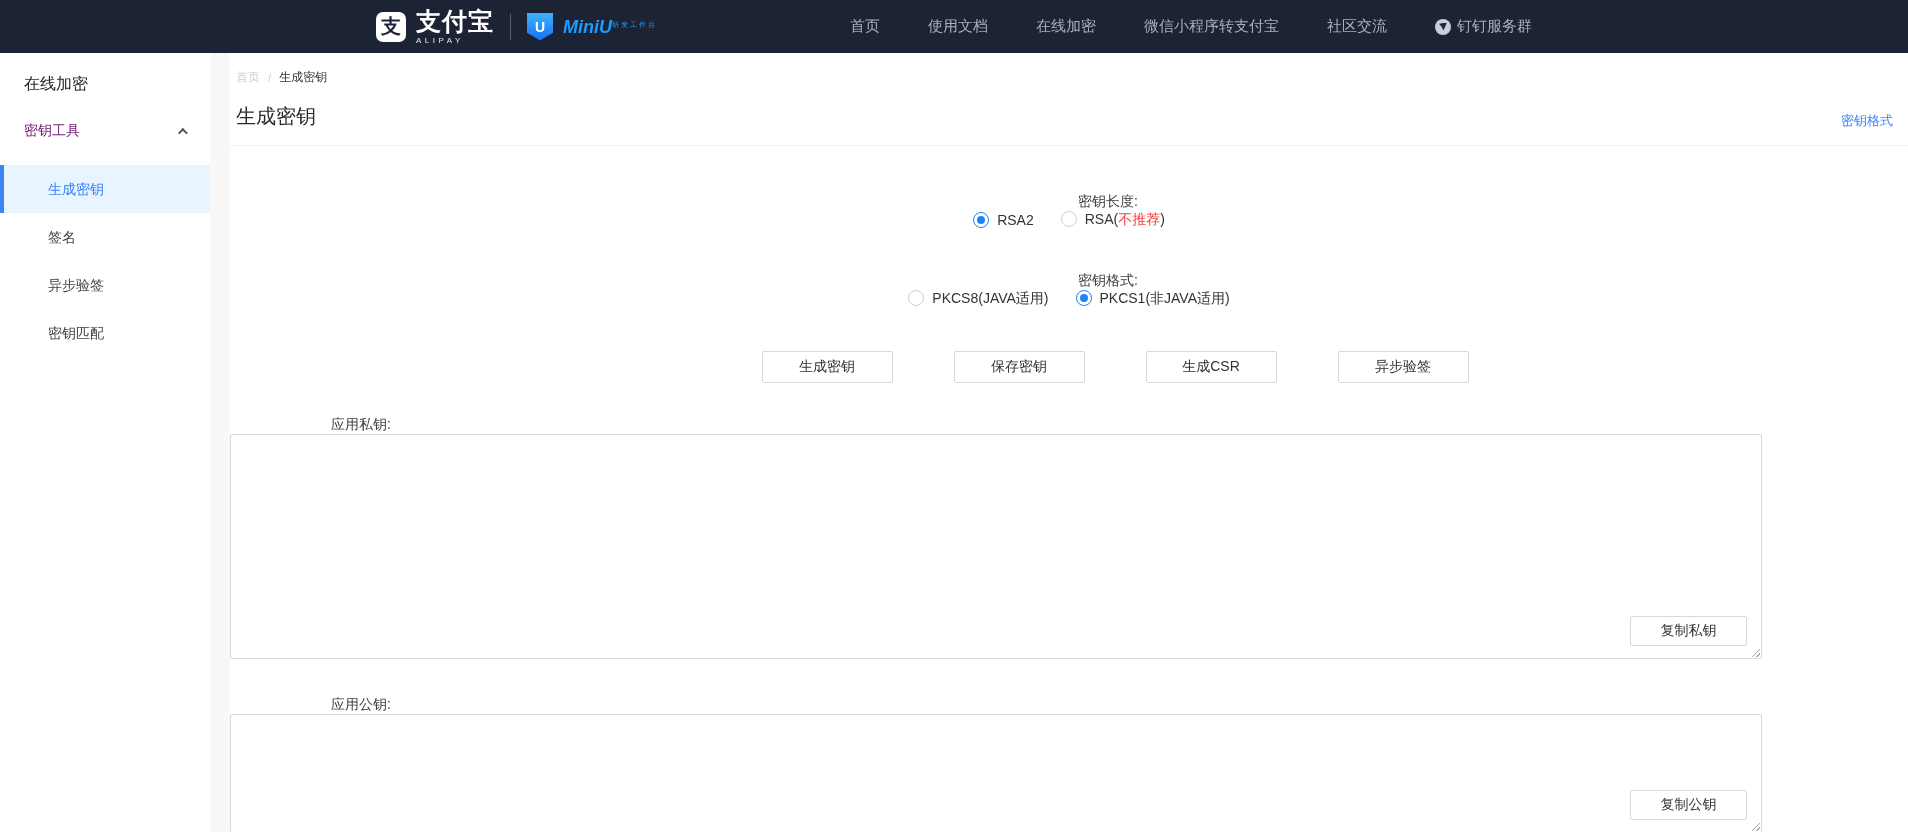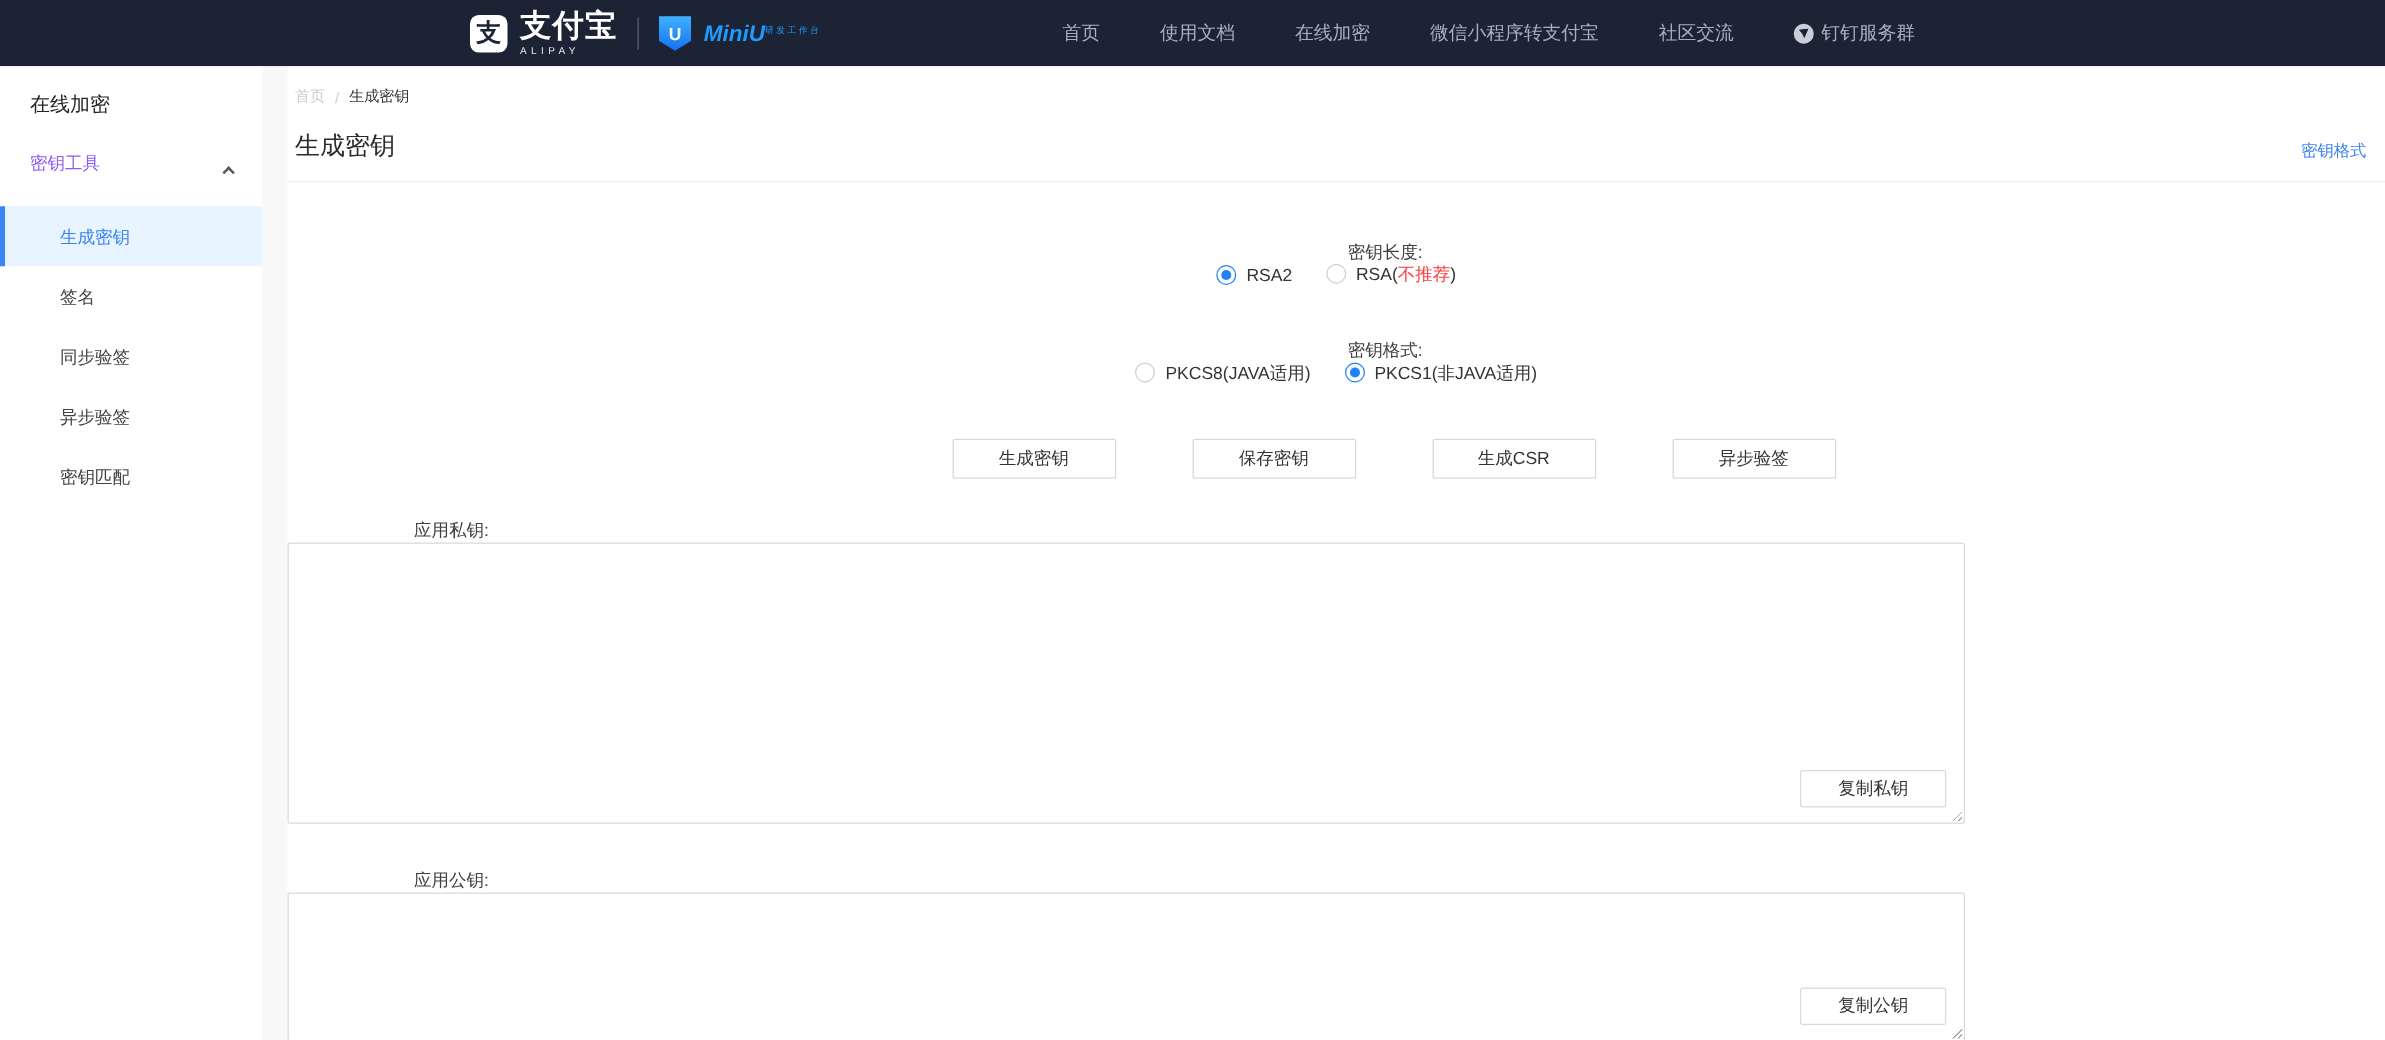--- a/index.html
+++ b/index.html
@@ -51,22 +51,22 @@
 
   
   .page-body { display:flex; height:779px; }
   .sidebar { width:210px; background:#fff; flex-shrink:0; }
   .gap-col { width:20px; background:#f8f8f9; flex-shrink:0; }
   .content { flex:1; background:#fff; }
 
   .sidebar-title { margin:21px 0 0 24px; font-size:16px; color:#262626; }
   .sidebar-group {
     margin-top:27px; padding:0 25px 0 24px;
-    display:flex; align-items:flex-end; justify-content:space-between;
-    font-size:14px; color:#8b5cf6; cursor:pointer;
+    display:flex; align-items:center; justify-content:space-between;
+    font-size:14px; color:#701a75; cursor:pointer;
   }
   .chevron-up {
     width:7px; height:7px; border:solid #555; border-width:2px 2px 0 0;
     transform:rotate(-45deg) translateY(2px); display:inline-block;
   }
   .sidebar-items { list-style:none; margin-top:25px; }
   .sidebar-item {
     height:48px; line-height:48px; padding-left:48px;
     font-size:14px; color:#434343; cursor:pointer;
   }
@@ -111,21 +111,21 @@
   .button-row {
     margin:0 0 24px 184px; width:1402px;
     display:flex; justify-content:center; gap:61px;
   }
   .action-btn {
     width:131px; height:32px; background:#fff; border:1px solid #d9d9d9;
     border-radius:2px; font-size:14px; color:#333; cursor:pointer;
     font-family:inherit;
   }
 
-  .textarea-wrap { position:relative; width:1342px; }
+  .textarea-wrap { position:relative; width:1532px; }
   .key-textarea {
     width:100%; border:1px solid #d9d9d9; border-radius:2px;
     resize:none; padding:8px 12px; font-family:inherit; font-size:13px;
     outline:none; display:block; background:#fff;
   }
   .key-textarea.private { height:225px; }
   .key-textarea.public { height:119px; }
   .copy-btn {
     position:absolute; right:15px; bottom:13px; width:117px; height:30px;
     background:#fff; border:1px solid #d9d9d9; border-radius:2px;
@@ -176,21 +176,20 @@
 
   <aside class="sidebar">
     <div class="sidebar-title">在线加密</div>
     <div class="sidebar-group">
       <span>密钥工具</span>
       <span class="chevron-up"></span>
     </div>
     <ul class="sidebar-items">
       <li class="sidebar-item active">生成密钥</li>
       <li class="sidebar-item">签名</li>
-      <li class="sidebar-item">同步验签</li>
       <li class="sidebar-item">异步验签</li>
       <li class="sidebar-item">密钥匹配</li>
     </ul>
   </aside>
 
   <div class="gap-col"></div>
 
   <main class="content">
 
     <div class="page-header">

